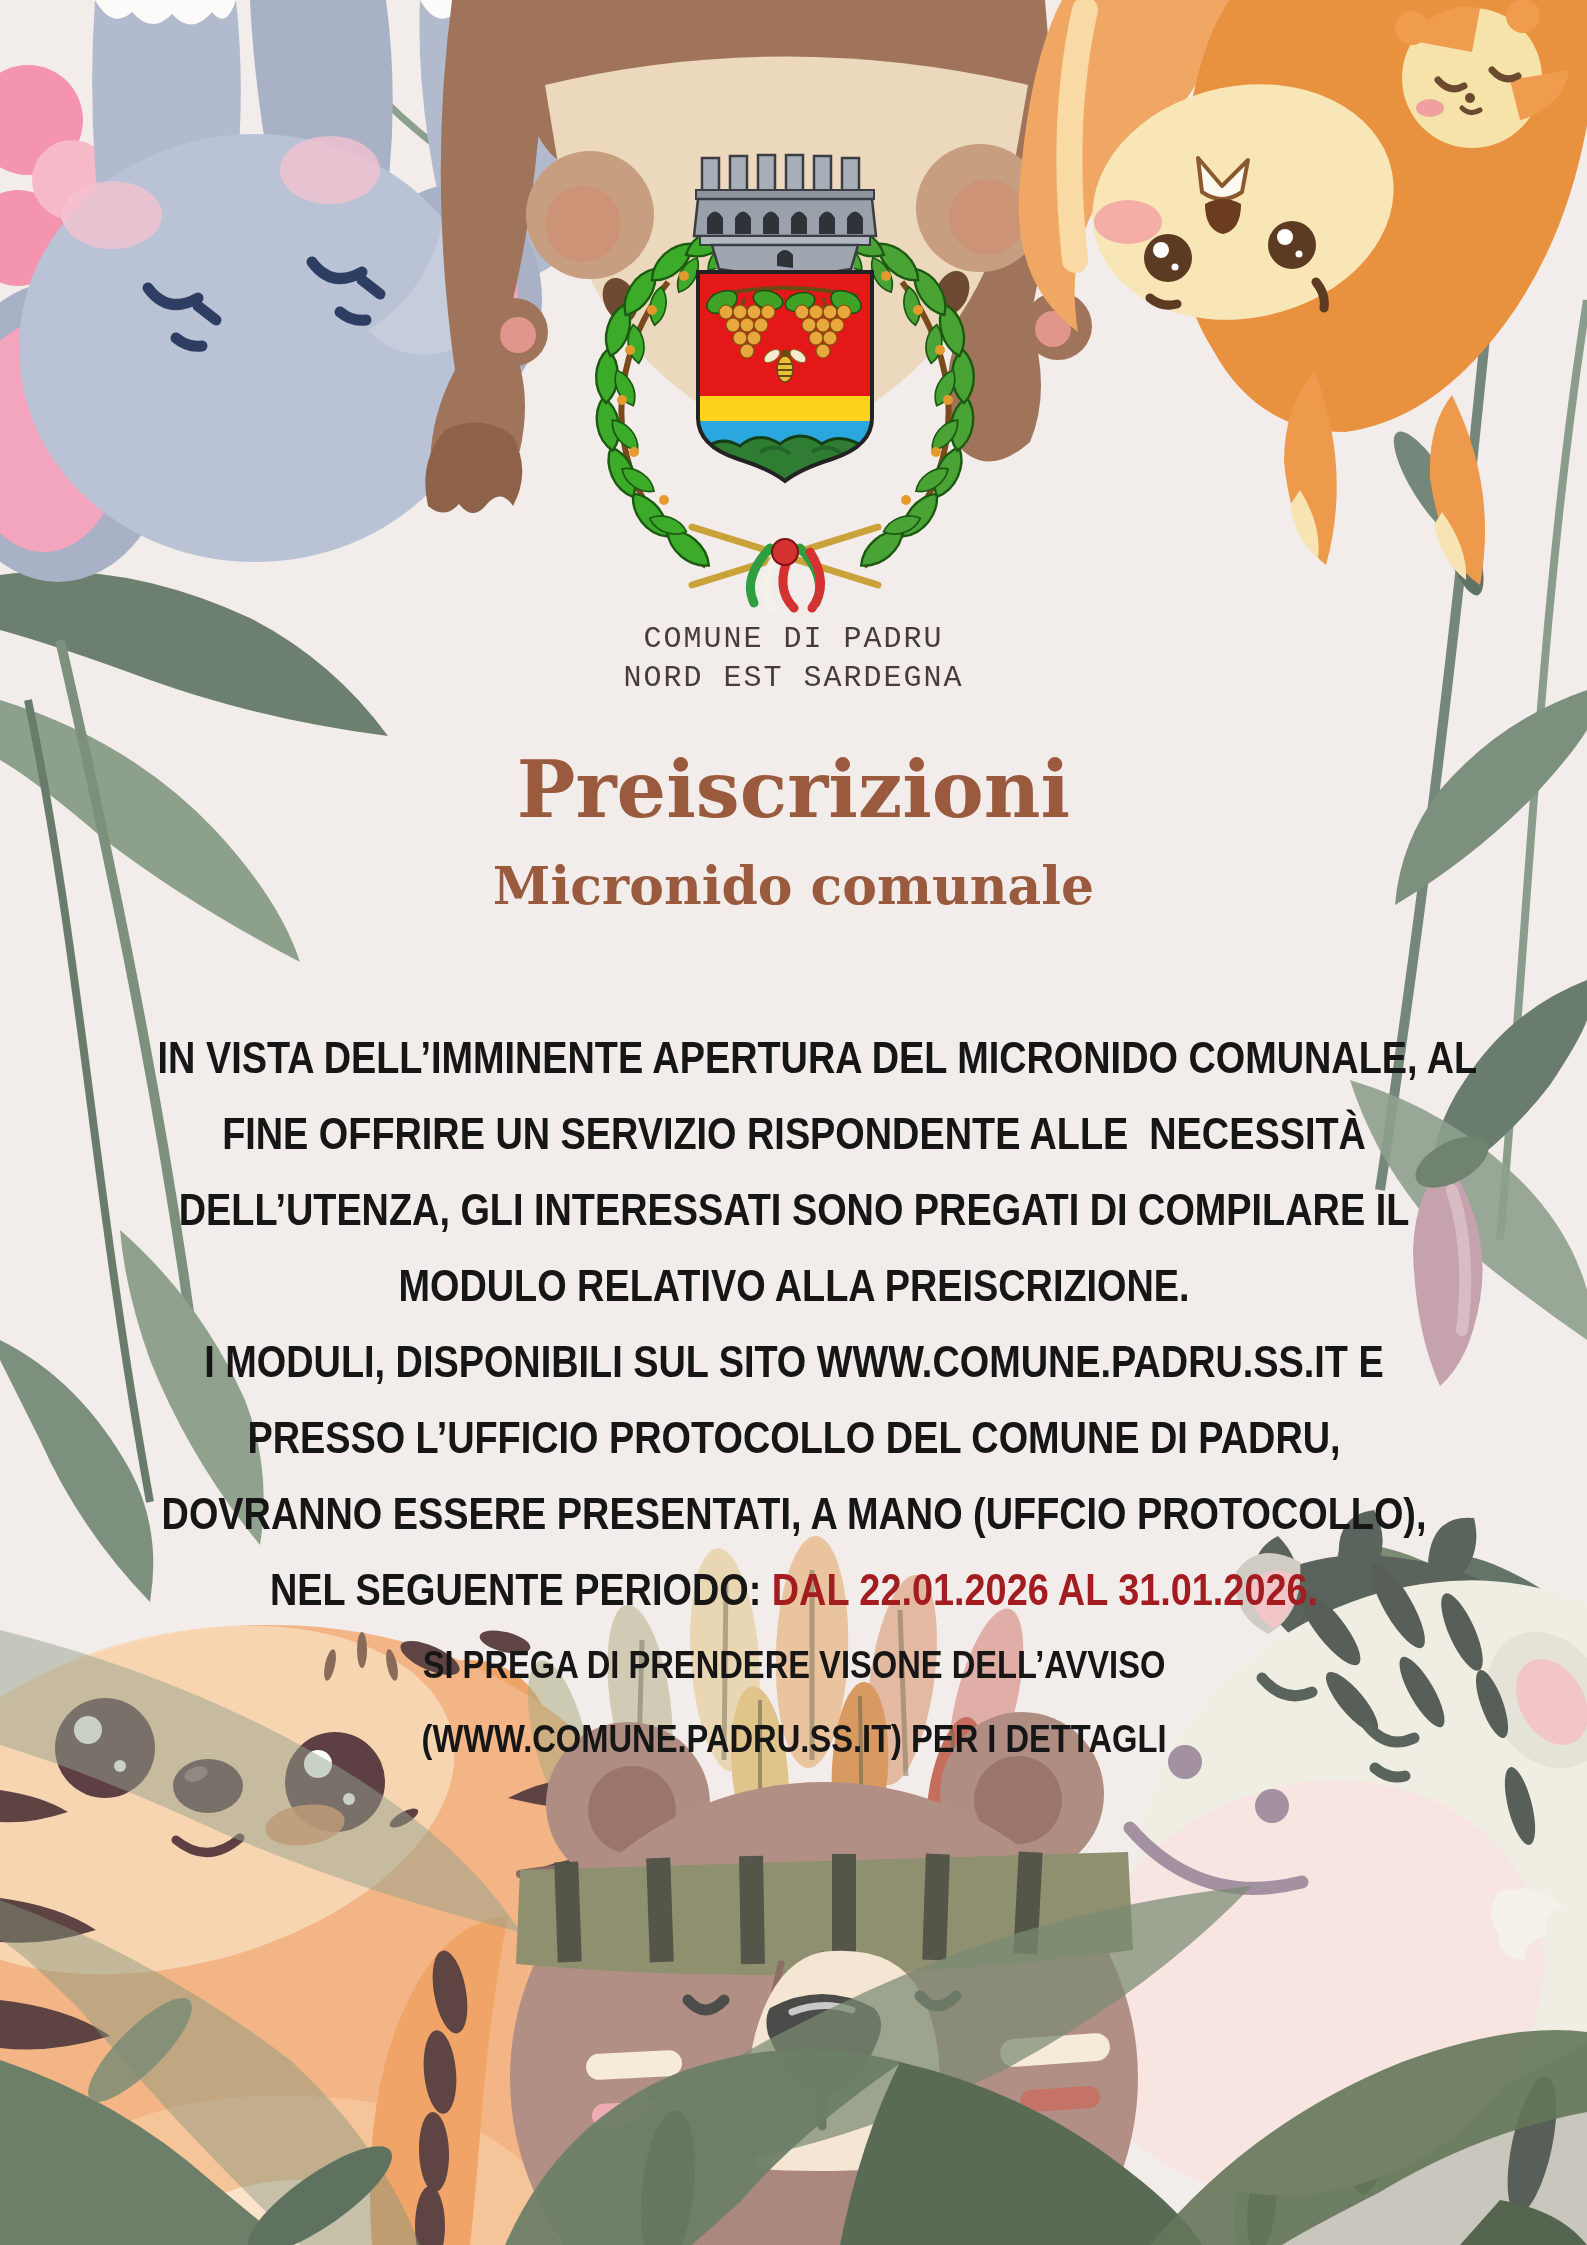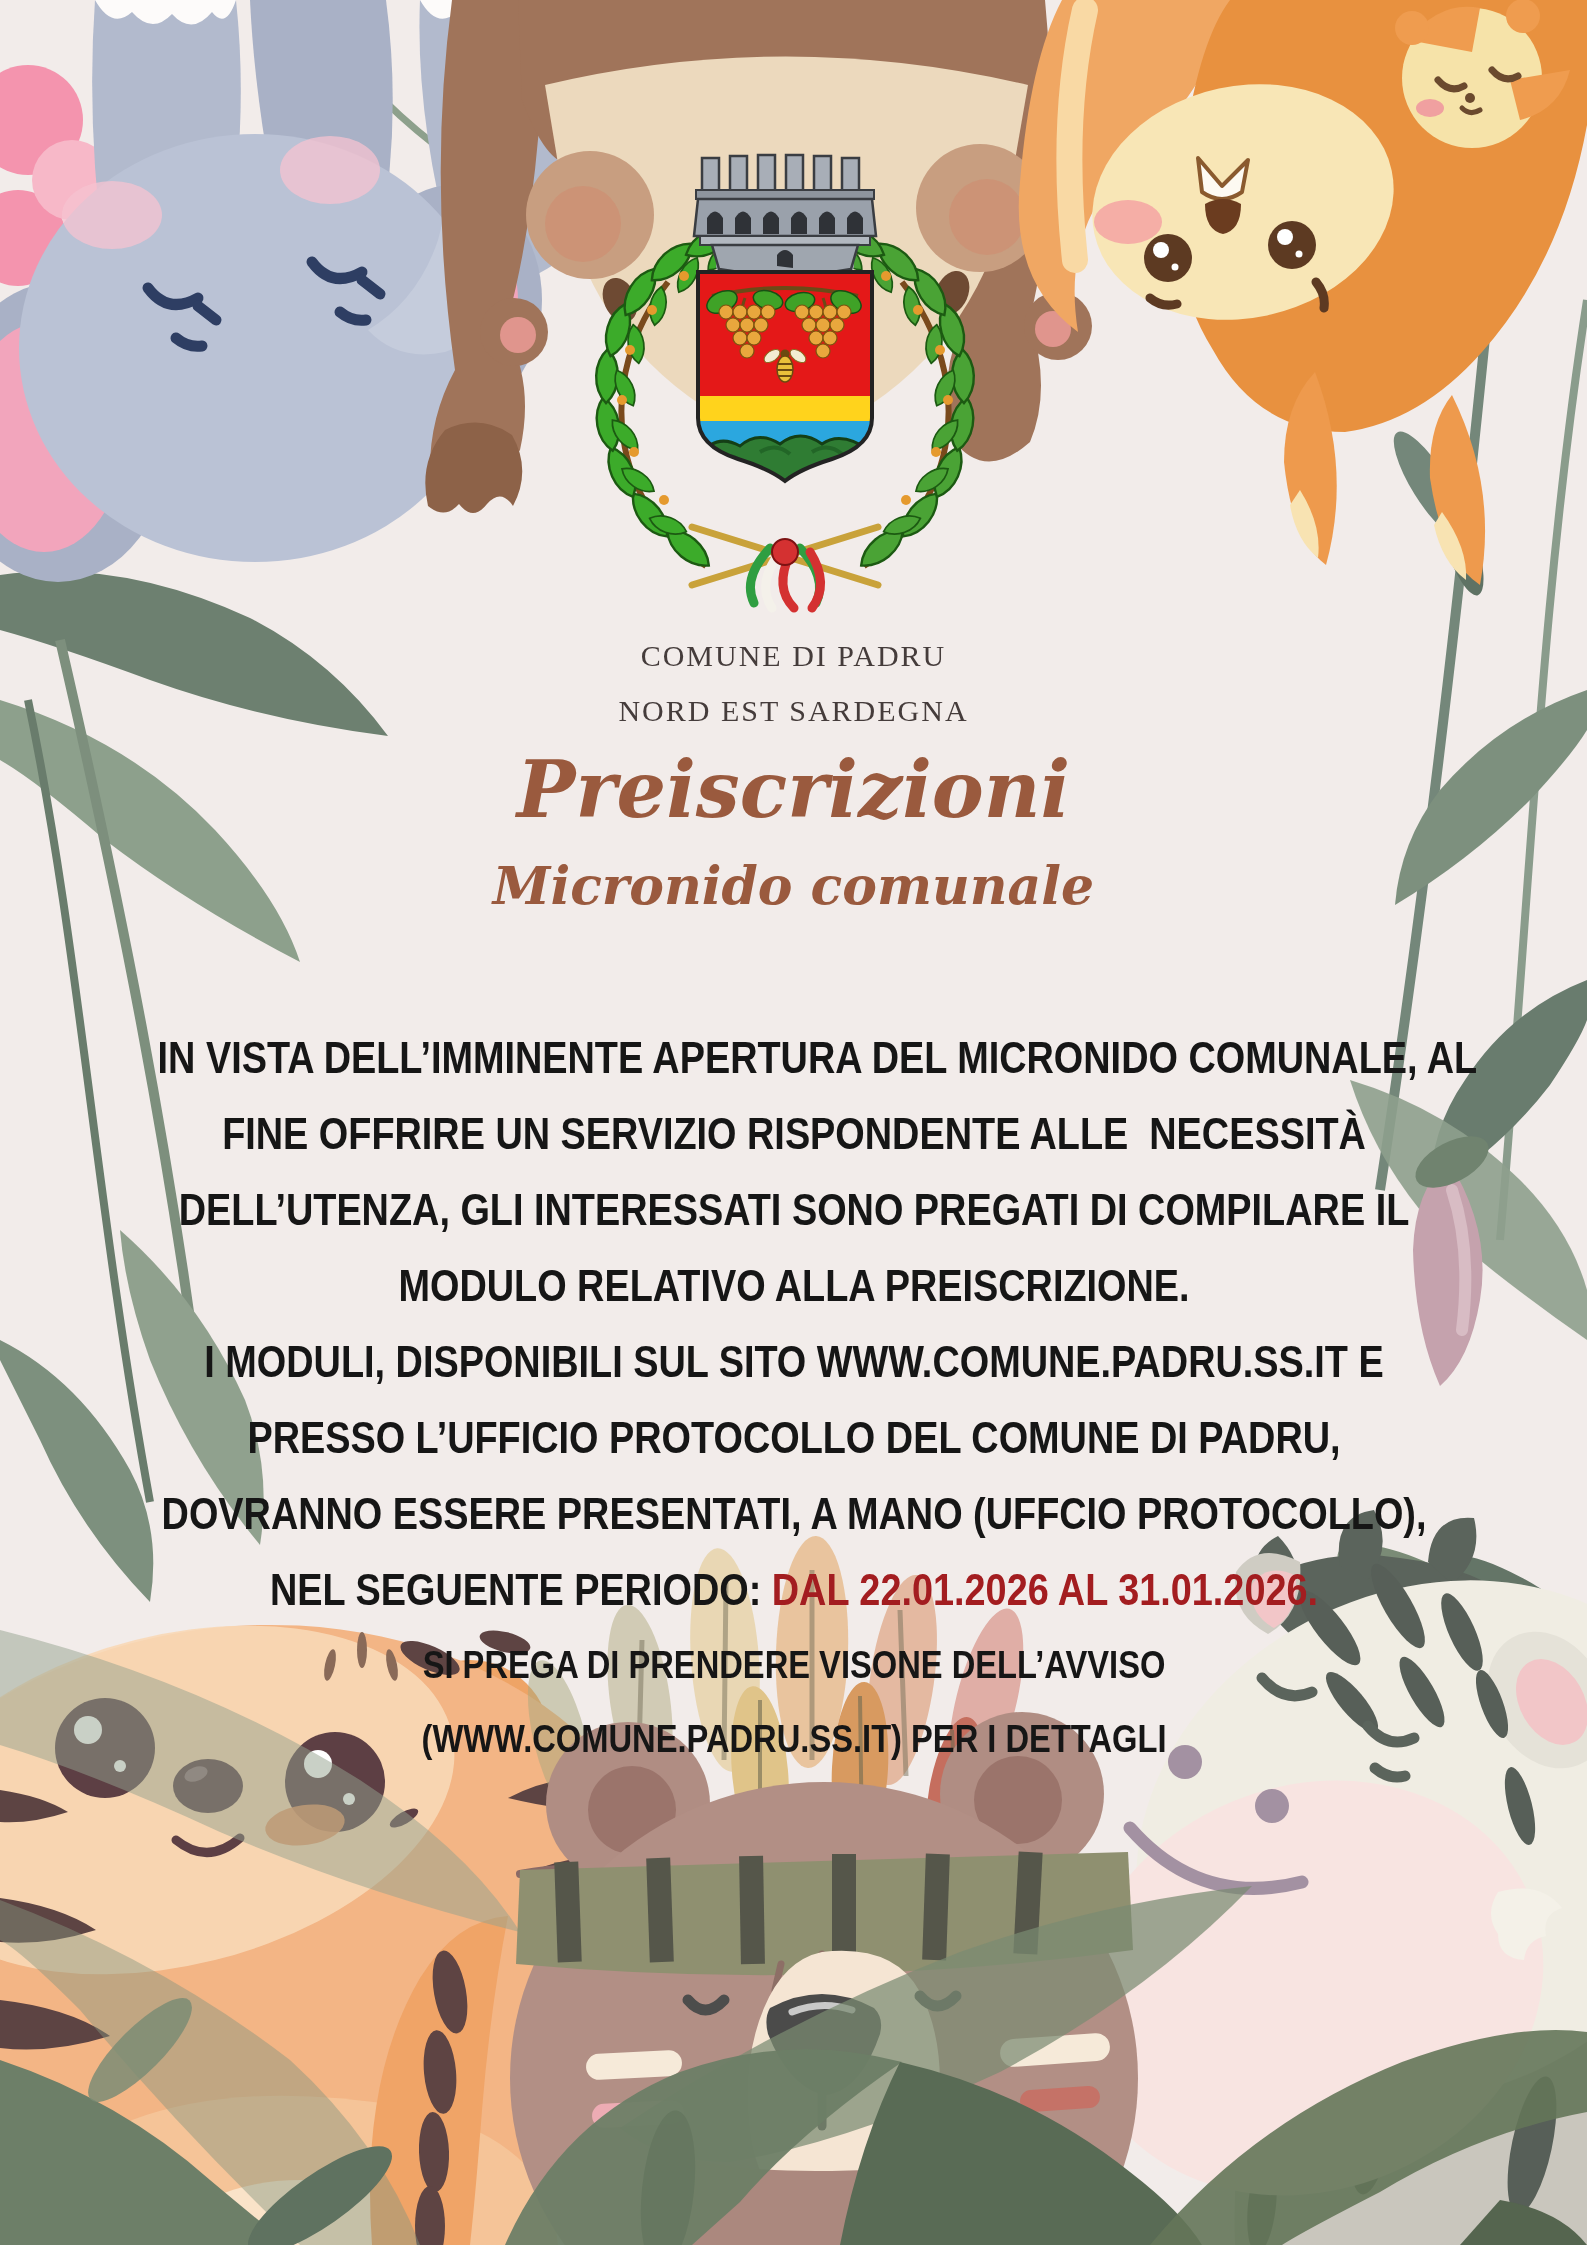--- a/index.html
+++ b/index.html
@@ -9,24 +9,24 @@
     font-family:"Liberation Sans",sans-serif;
   }
   .decor{position:absolute;inset:0;z-index:1;}
   .text-layer{position:absolute;inset:0;z-index:5;pointer-events:none;}
   .header{
     position:absolute;top:620px;left:0;width:100%;text-align:center;
     font-family:"Liberation Serif","DejaVu Serif",serif;
     font-size:30px;line-height:39px;letter-spacing:2px;
     color:var(--header-text,#453c3b);
   }
-  .header p{margin:16px;}
+  .header p{margin:0;font-family:Liberation Mono, monospace;}
   .title-line{
     position:absolute;left:0;width:100%;text-align:center;margin:0;
-    font-family:"DejaVu Serif",serif;font-style:italic;font-weight:bold;
+    font-family:"DejaVu Serif",serif;font-weight:bold;
     color:var(--title-brown,#9a5a3e);
   }
   .title-line.l1{top:740px;font-size:78px;line-height:100px;}
   .title-line.l2{top:840px;font-size:52px;line-height:92px;}
   .body-block{position:absolute;top:1020px;left:50%;transform:translateX(-50%);width:1480px;}
   .body-line{
     margin:0;height:76px;line-height:76px;text-align:center;white-space:pre;
     font-weight:700;font-size:44px;font-stretch:condensed;
     color:var(--body-text,#161616);
     transform:scaleX(.86);

